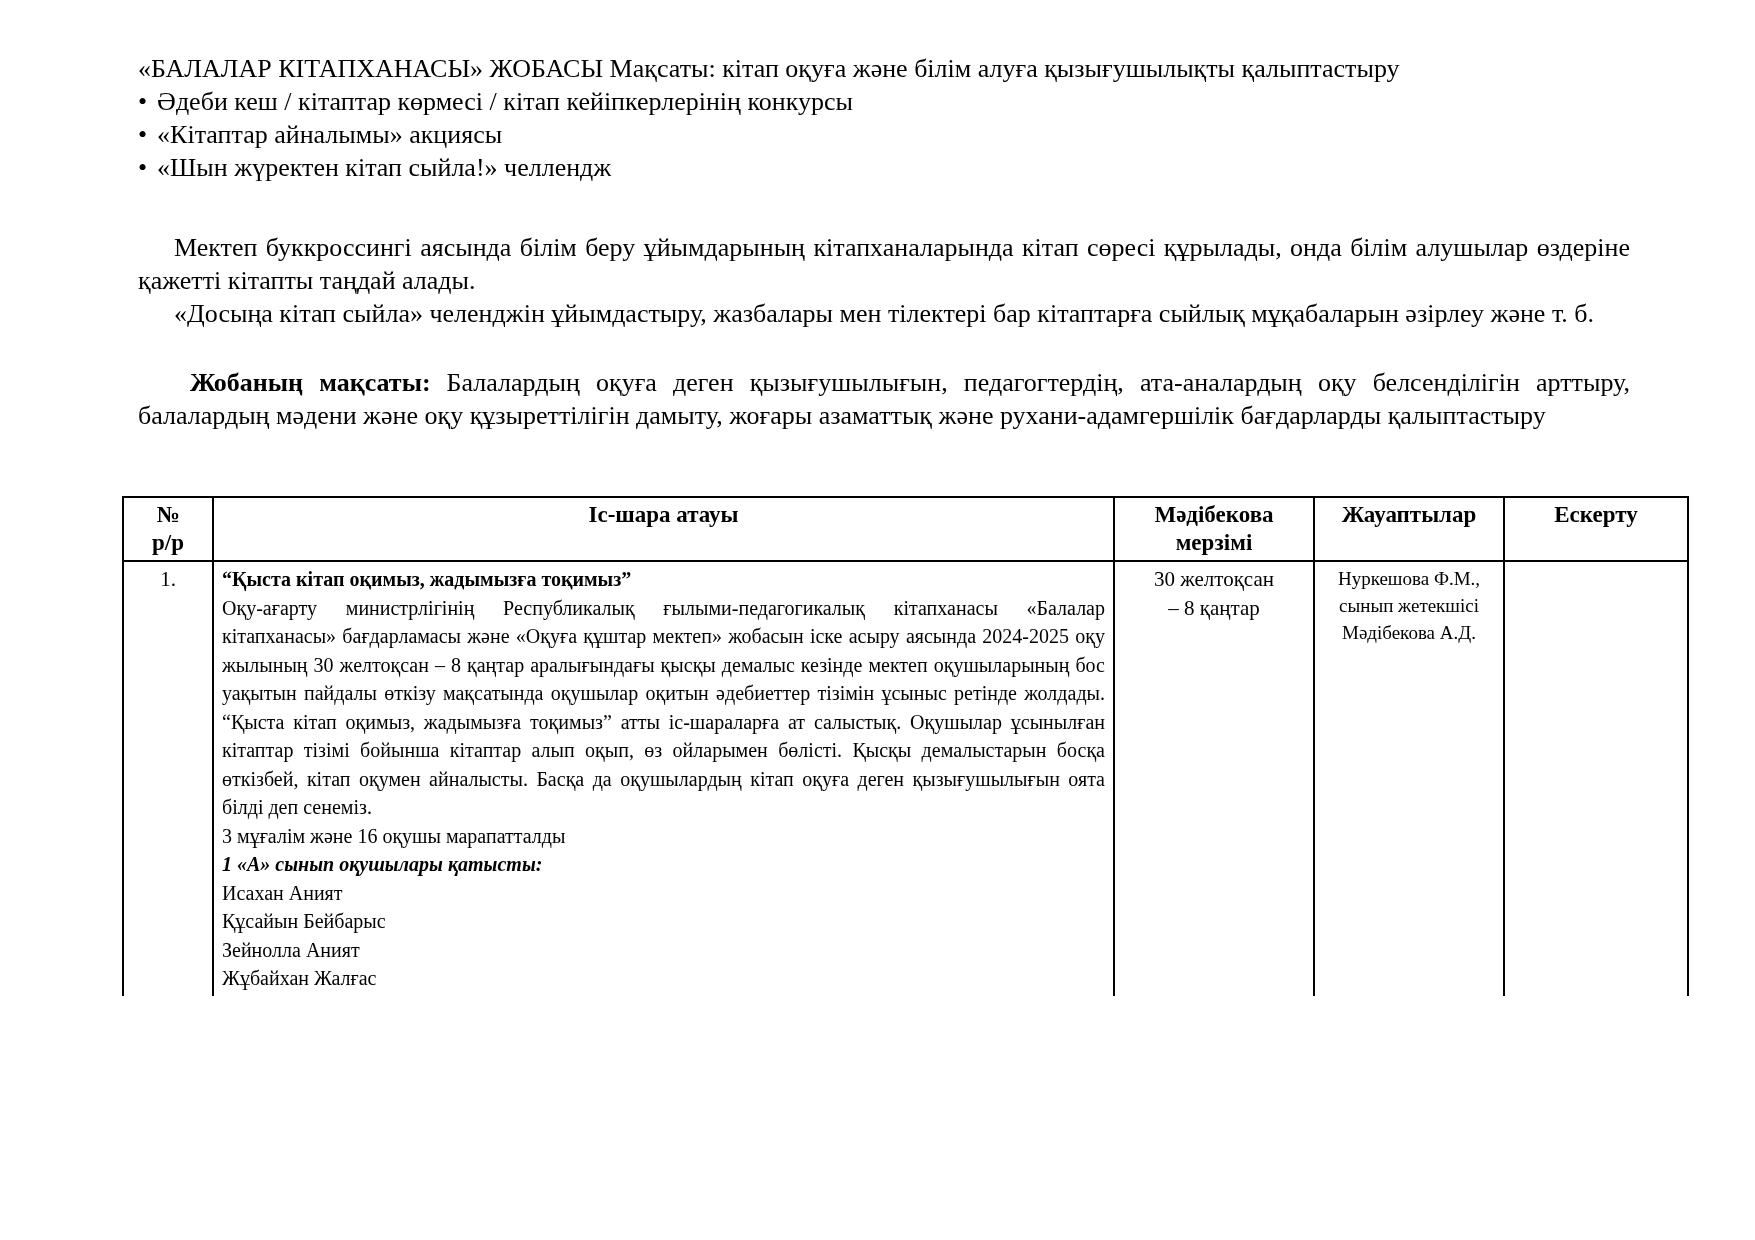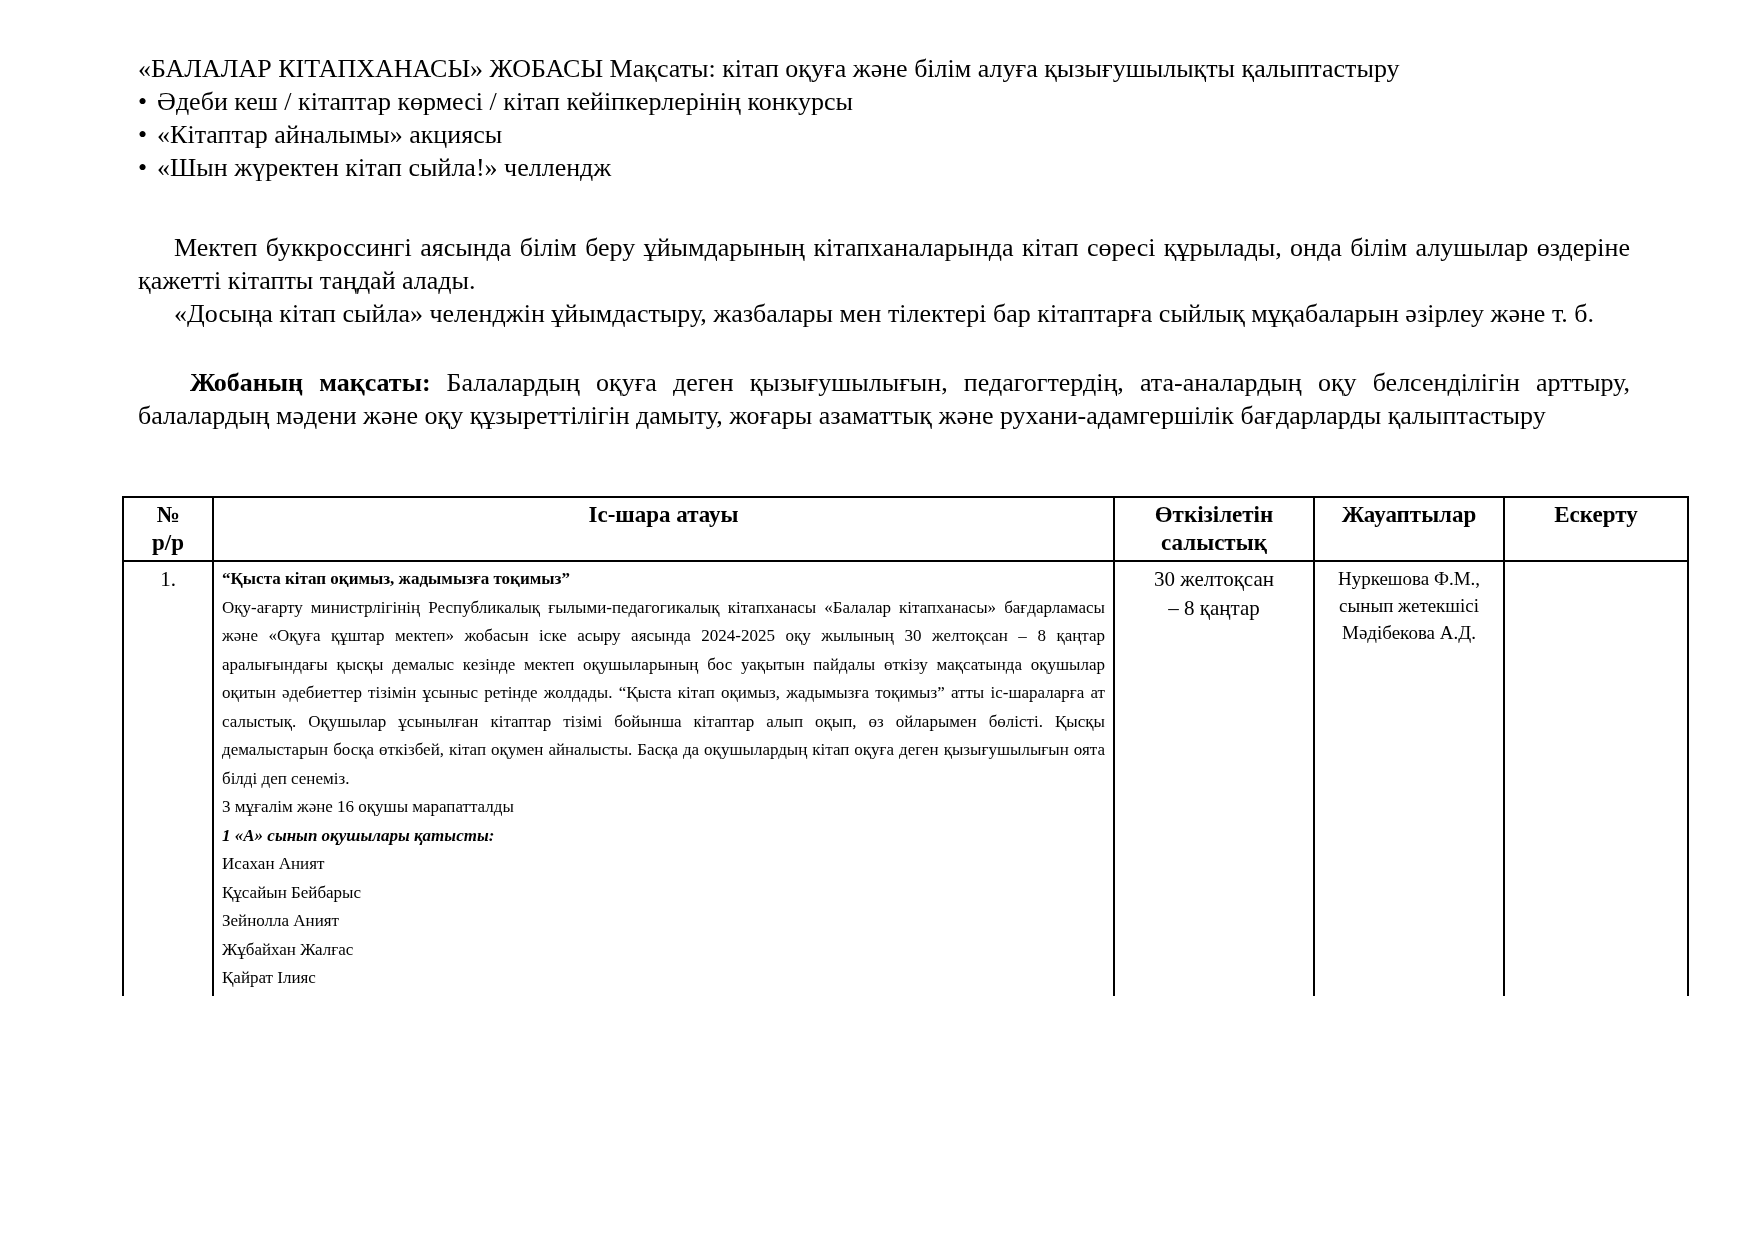--- a/index.html
+++ b/index.html
@@ -64,21 +64,21 @@
   .col-resp { width: 190px; }
   .col-note { width: 184px; }
 
   tr.body-row { height: 598px; }
   td.cell-num {
     text-align: center;
     font-size: 21px;
     line-height: 28.5px;
   }
   td.cell-activity {
-    font-size: 17px;
+    font-size: 20px;
     line-height: 28.5px;
     padding-left: 10px;
     padding-right: 10px;
   }
   .activity-title { font-weight: bold; margin: 0; }
   .activity-desc { margin: 0; text-align: justify; }
   .awarded-line { margin: 0; }
   .participants-label { margin: 0; font-weight: bold; font-style: italic; }
   .participants-list { margin: 0; }
   td.cell-period {
@@ -127,21 +127,21 @@
       <col class="col-activity">
       <col class="col-period">
       <col class="col-resp">
       <col class="col-note">
     </colgroup>
     <tbody>
         <tr>
       <th class="hdr">№
 р/р</th>
       <th class="hdr">Іс-шара атауы</th>
-      <th class="hdr">Өткізілетін салыстық</th>
+      <th class="hdr">Мәдібекова мерзімі</th>
       <th class="hdr">Жауаптылар</th>
       <th class="hdr">Ескерту</th>
     </tr>
     <tr class="body-row">
       <td class="cell-num">1.</td>
       <td class="cell-activity">
         <p class="activity-title">“Қыста кітап оқимыз, жадымызға тоқимыз”</p>
         <p class="activity-desc">Оқу-ағарту министрлігінің Республикалық ғылыми-педагогикалық кітапханасы «Балалар кітапханасы» бағдарламасы және  «Оқуға құштар мектеп» жобасын іске асыру аясында 2024-2025 оқу жылының 30 желтоқсан – 8 қаңтар аралығындағы қысқы демалыс кезінде мектеп оқушыларының бос уақытын пайдалы өткізу мақсатында оқушылар оқитын әдебиеттер тізімін ұсыныс ретінде жолдады.  “Қыста кітап оқимыз, жадымызға тоқимыз” атты іс-шараларға ат салыстық. Оқушылар ұсынылған кітаптар тізімі бойынша кітаптар алып оқып, өз ойларымен бөлісті. Қысқы демалыстарын босқа өткізбей, кітап оқумен айналысты. Басқа да оқушылардың кітап оқуға деген қызығушылығын оята білді деп сенеміз.</p>
         <p class="awarded-line">3 мұғалім және 16 оқушы марапатталды</p>
         <p class="participants-label">1 «А»  сынып оқушылары қатысты:</p>

